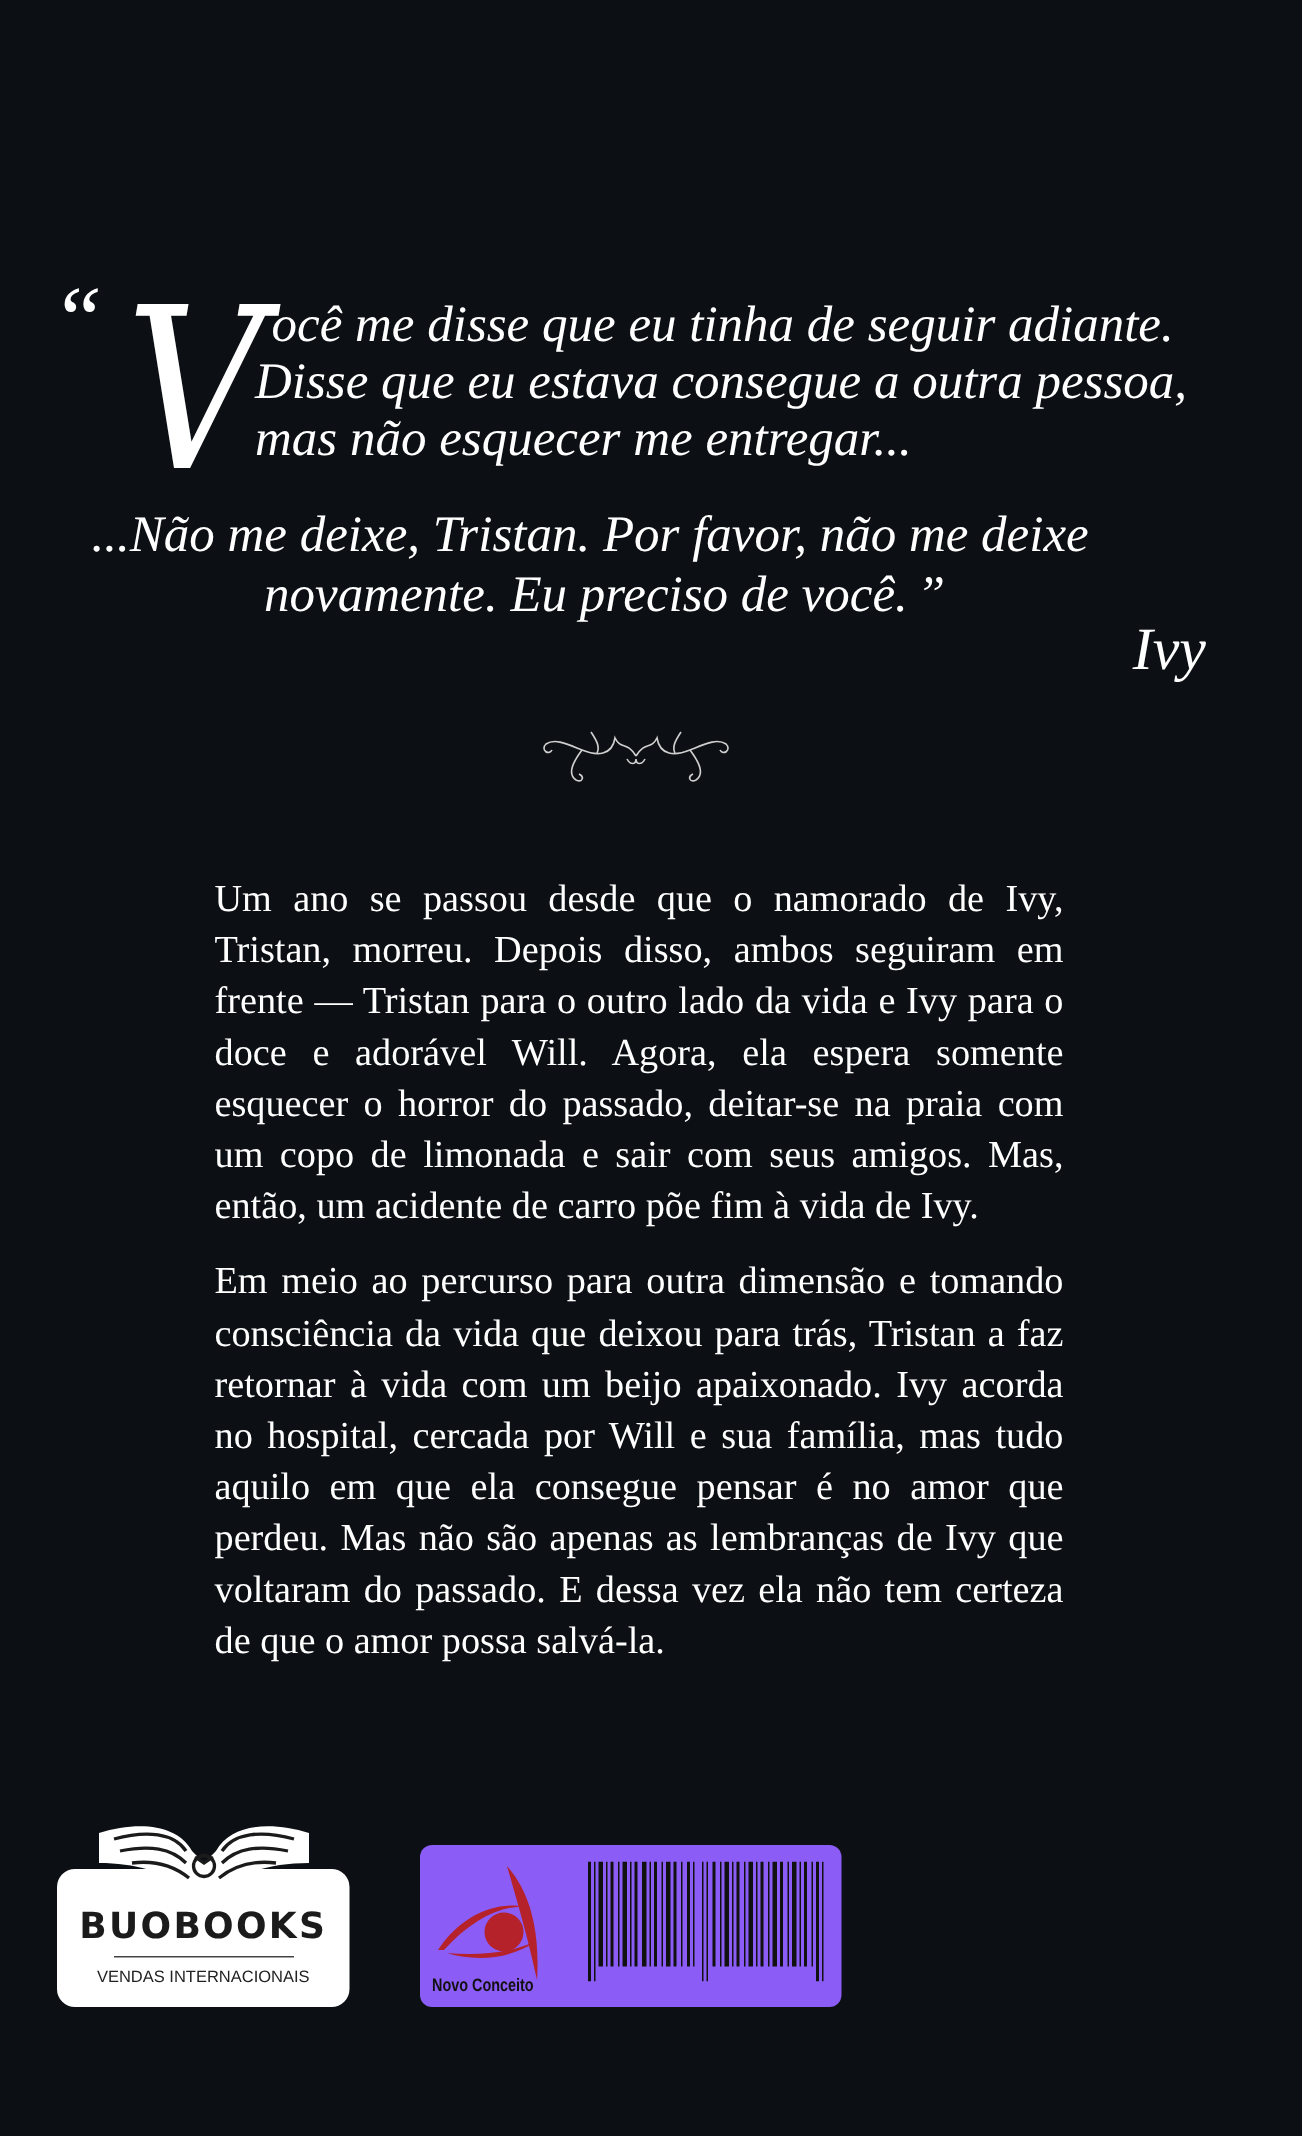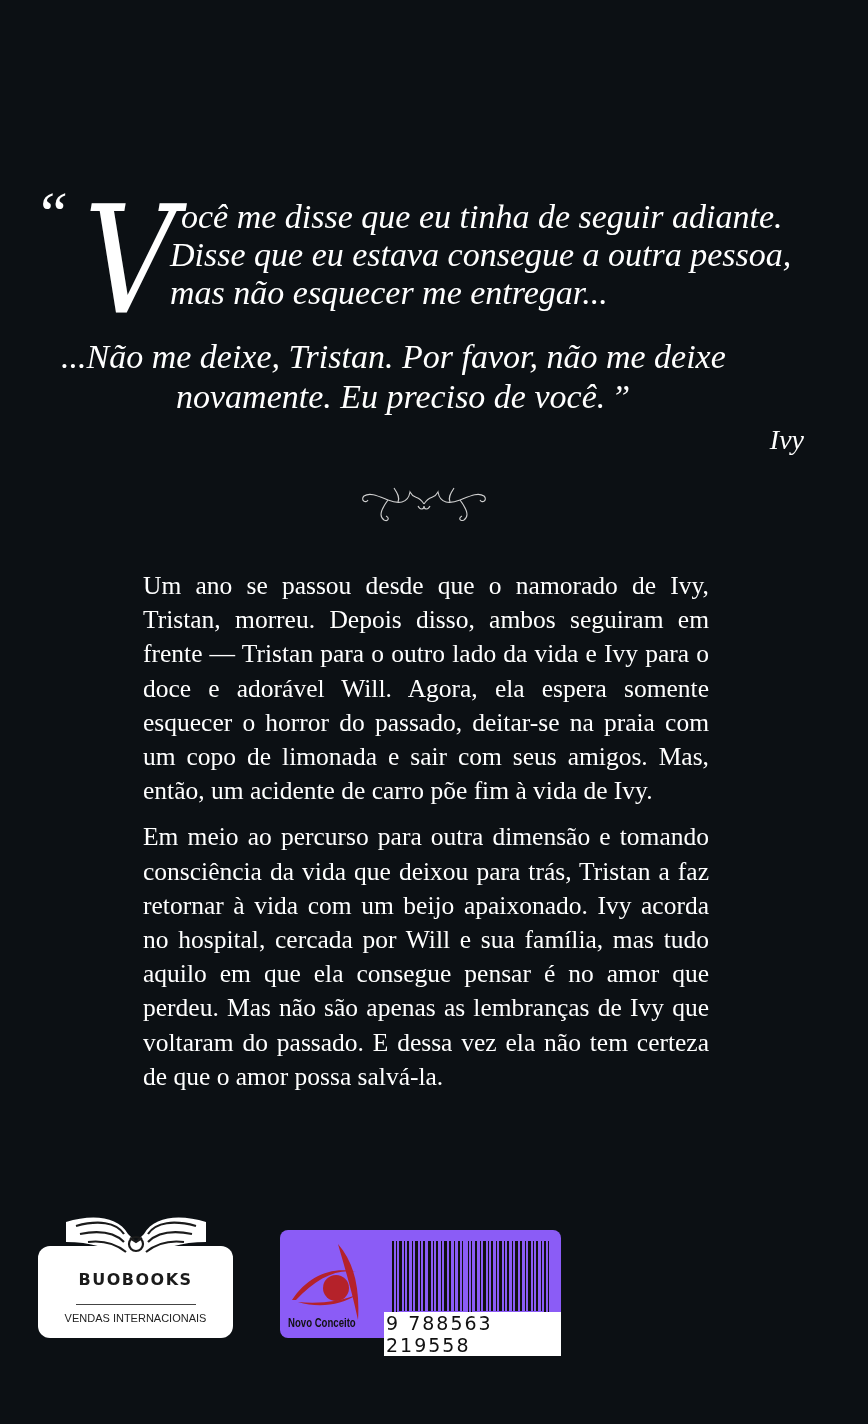--- a/index.html
+++ b/index.html
@@ -18,43 +18,43 @@
   }
   .qline {
     position:absolute; font-style:italic; font-size:34px; line-height:1; white-space:nowrap;
   }
   .q1 { left:152px; top:200px;margin-left:29px; }
   .q2 { left:170px; top:238px; }
   .q3 { left:170px; top:276px; }
   .q4 { left:61px; top:340px; }
   .q5 { left:176px; top:380px; }
   .close-quote { font-size:34px; vertical-align:top; margin-left:6px; }
-  .attrib { position:absolute; right:64px; top:424px; font-style:italic; font-size:28px; }
+  .attrib { position:absolute; right:64px; top:409px; font-style:italic; font-size:40px; }
 
   .ornament { position:absolute; left:358px; top:482px; width:132px; height:42px; }
 
   .body-text {
     position:absolute; left:143px; top:566px; width:566px;
     font-size:25.5px; line-height:34.2px; text-align:justify;
   }
-  .body-text p { margin:3px 0 12px 0; }
+  .body-text p { margin:16px 0 12px 0; }
   .body-text p:last-child { text-align-last:left; }
 
   .buo {
     position:absolute; left:38px; top:1212px; width:195px; height:126px;
   }
   .buo-card {
     position:absolute; left:0; top:34px; width:195px; height:92px; background:#fff;
     border-radius:12px;
   }
   .buo-wings { position:absolute; left:24px; top:0; width:148px; height:52px; }
   .buo-title {
     position:absolute; left:0; top:58px; width:195px; text-align:center;
     font-family:"DejaVu Sans","Liberation Sans",sans-serif; font-weight:bold;
-    font-size:16px; color:#1b1b1b; letter-spacing:1.5px;
+    font-size:24px; color:#1b1b1b; letter-spacing:1.5px;
   }
   .buo-line { position:absolute; left:38px; top:92px; width:120px; height:1px; background:#444; }
   .buo-sub {
     position:absolute; left:0; top:100px; width:195px; text-align:center;
     font-family:"Liberation Sans",sans-serif; font-size:11px; color:#222;
   }
 
   .isbn-box {
     position:absolute; left:280px; top:1230px; width:281px; height:108px;
     background:#8b5cf6; border-radius:8px;
@@ -163,14 +163,13 @@
         <rect x="128" y="0" width="2" height="70"></rect>
       <rect x="133" y="0" width="1" height="70"></rect>
         <rect x="136" y="0" width="3" height="70"></rect>
       <rect x="141" y="0" width="1" height="70"></rect>
         <rect x="144" y="0" width="2" height="70"></rect>
       <rect x="149" y="0" width="1" height="70"></rect>
         <rect x="152" y="0" width="2" height="80"></rect>
       <rect x="156" y="0" width="1" height="80"></rect>
     </g>
   </svg>
-  <div class="isbn-digits">9 788563 219558</div>
 </div>
 
 </body></html>

